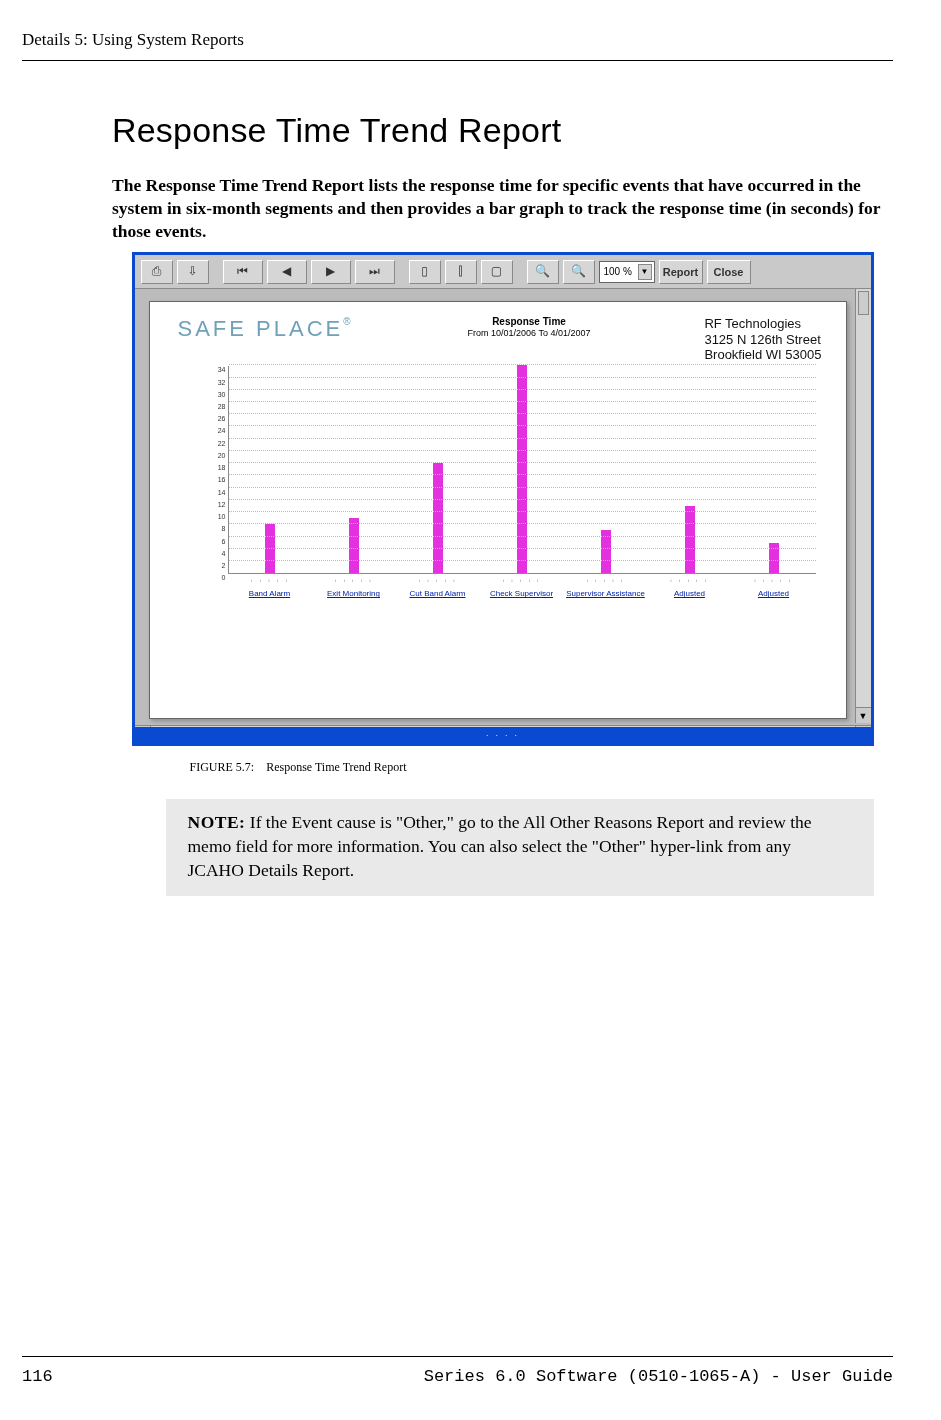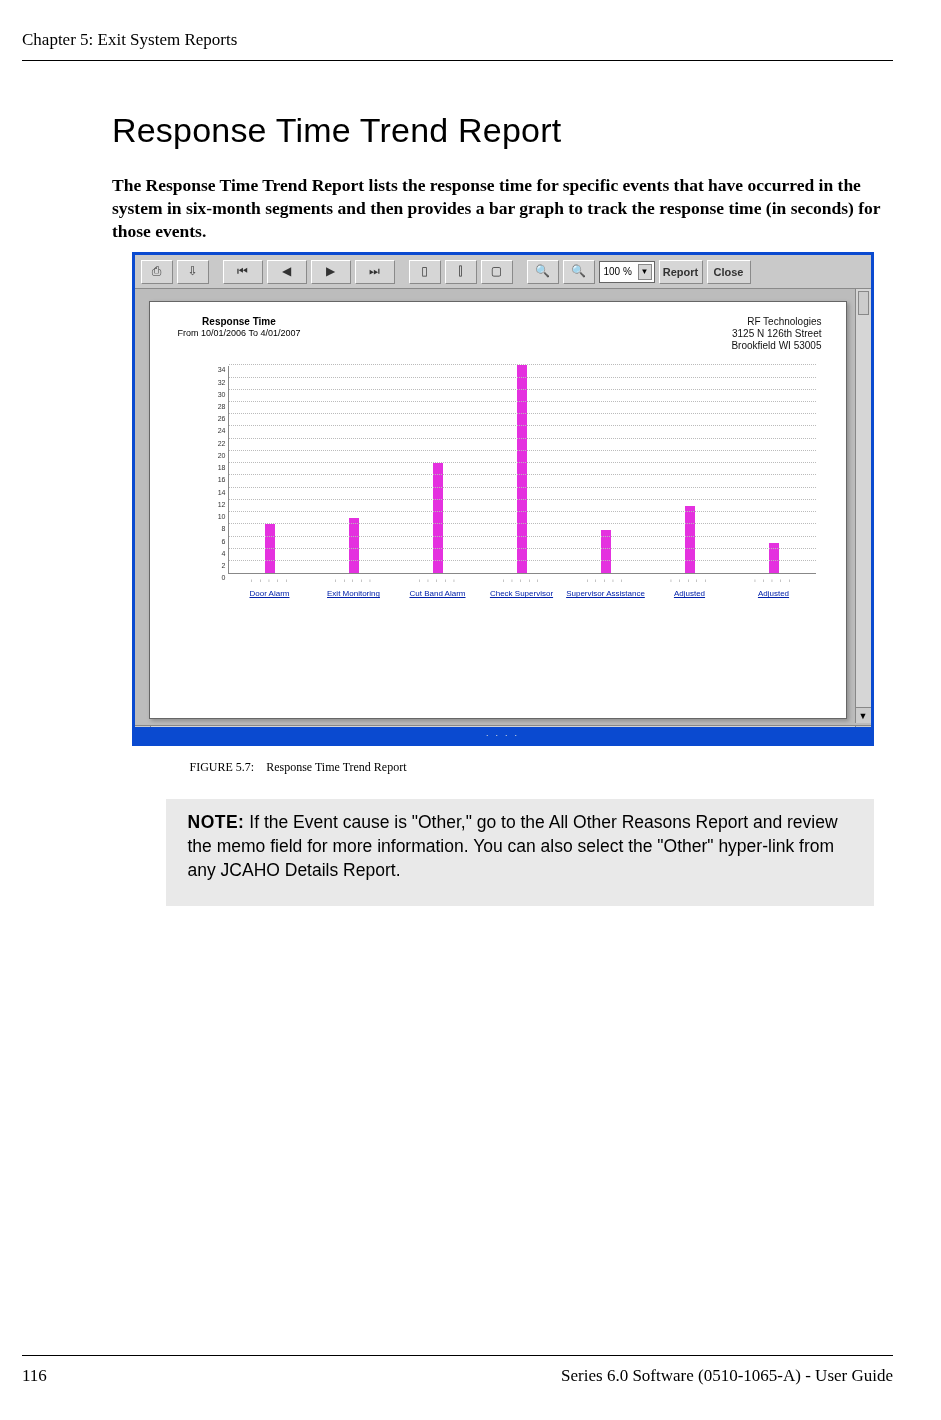--- a/index.html
+++ b/index.html
@@ -158,22 +158,21 @@
   .rp-brand sup { font-size: 10px; vertical-align: top; }
   .rp-title {
     text-align: center;
     font-size: 10px;
     line-height: 1.2;
     color: #000;
     font-weight: bold;
   }
   .rp-title .sub { font-weight: normal; font-size: 9px; }
   .rp-company {
-    text-align: right;
-    font-size: 10px;
+    font-size: 13px;
     line-height: 1.2;
     color: #111;
   }
   .chart {
     position: absolute;
     left: 56px;
     top: 64px;
     width: 610px;
     height: 240px;
   }
@@ -259,50 +258,50 @@
     letter-spacing: 2px;
   }
   .figure-caption {
     font-family: "Adobe Garamond Pro", Garamond, Georgia, serif;
     font-size: 12px;
     margin: 14px 0 24px 58px;
   }
   .note-box {
     margin: 0 0 0 34px;
     background: #e9e9e9;
-    padding: 12px 22px 24px 22px;
-    font-family: Liberation Sans, sans-serif;
+    padding: 12px 22px 14px 22px;
+    font-family: Liberation Serif, serif;
     font-size: 17.5px;
     line-height: 1.35;
   }
   .note-box b {
     font-variant: small-caps;
     letter-spacing: 0.5px;
   }
   .footer {
     position: absolute;
     left: 22px; right: 48px; bottom: 34px;
   }
   .foot-rule {
     border: none;
     border-top: 1.5px solid #000;
     margin: 0 0 10px 0;
   }
   .foot-row {
     display: flex;
     justify-content: space-between;
-    font-family: Liberation Serif, serif;
+    font-family: Liberation Mono, monospace;
     font-size: 17px;
   }
 </style>
 </head>
 <body>
 
 <div class="page">
-  <div class="running-head">Chapter 5: Exit System Reports</div>
+  <div class="running-head">Details 5: Using System Reports</div>
   <hr class="head-rule">
 
   <div class="content">
     <h1 class="section-title">Response Time Trend Report</h1>
     <p class="body-text">The Response Time Trend Report lists the response time for specific events that have occurred in the system in six-month segments and then provides a bar graph to track the response time (in seconds) for those events.</p>
 
     <div class="figure-wrap">
       <div class="app-window">
 
         <div class="toolbar">
@@ -346,20 +345,23 @@
             <span>100 %</span>
             <span class="arrow">▼</span>
           </div>
           <div class="tb-btn text">Report</div>
           <div class="tb-btn text">Close</div>
         </div>
 
         <div class="viewer" style="height:454px;">
           <div class="report-page">
             <div class="rp-header">
+              <div class="rp-brand">
+                <span>SAFE PLACE</span><sup>®</sup>
+              </div>
               <div class="rp-title">
                 <div>Response Time</div>
                 <div class="sub">From 10/01/2006 To 4/01/2007</div>
               </div>
               <div class="rp-company">
                 <div>RF Technologies</div>
                 <div>3125 N 126th Street</div>
                 <div>Brookfield WI 53005</div>
               </div>
             </div>
@@ -428,21 +430,21 @@
                   <div class="grid-line" style="bottom: 97.8824px;"></div>
                   <div class="grid-line" style="bottom: 85.6471px;"></div>
                   <div class="grid-line" style="bottom: 73.4118px;"></div>
                   <div class="grid-line" style="bottom: 61.1765px;"></div>
                   <div class="grid-line" style="bottom: 48.9412px;"></div>
                   <div class="grid-line" style="bottom: 36.7059px;"></div>
                   <div class="grid-line" style="bottom: 24.4706px;"></div>
                   <div class="grid-line" style="bottom: 12.2353px;"></div>
                 </div>
               <div class="x-labels" id="x-labels">
-                  <div class="x-label">Door Alarm</div>
+                  <div class="x-label">Band Alarm</div>
                   <div class="x-label">Exit Monitoring</div>
                   <div class="x-label">Cut Band Alarm</div>
                   <div class="x-label">Check Supervisor</div>
                   <div class="x-label">Supervisor Assistance</div>
                   <div class="x-label">Adjusted</div>
                   <div class="x-label">Adjusted</div>
                 </div>
             </div>
           </div>
 

